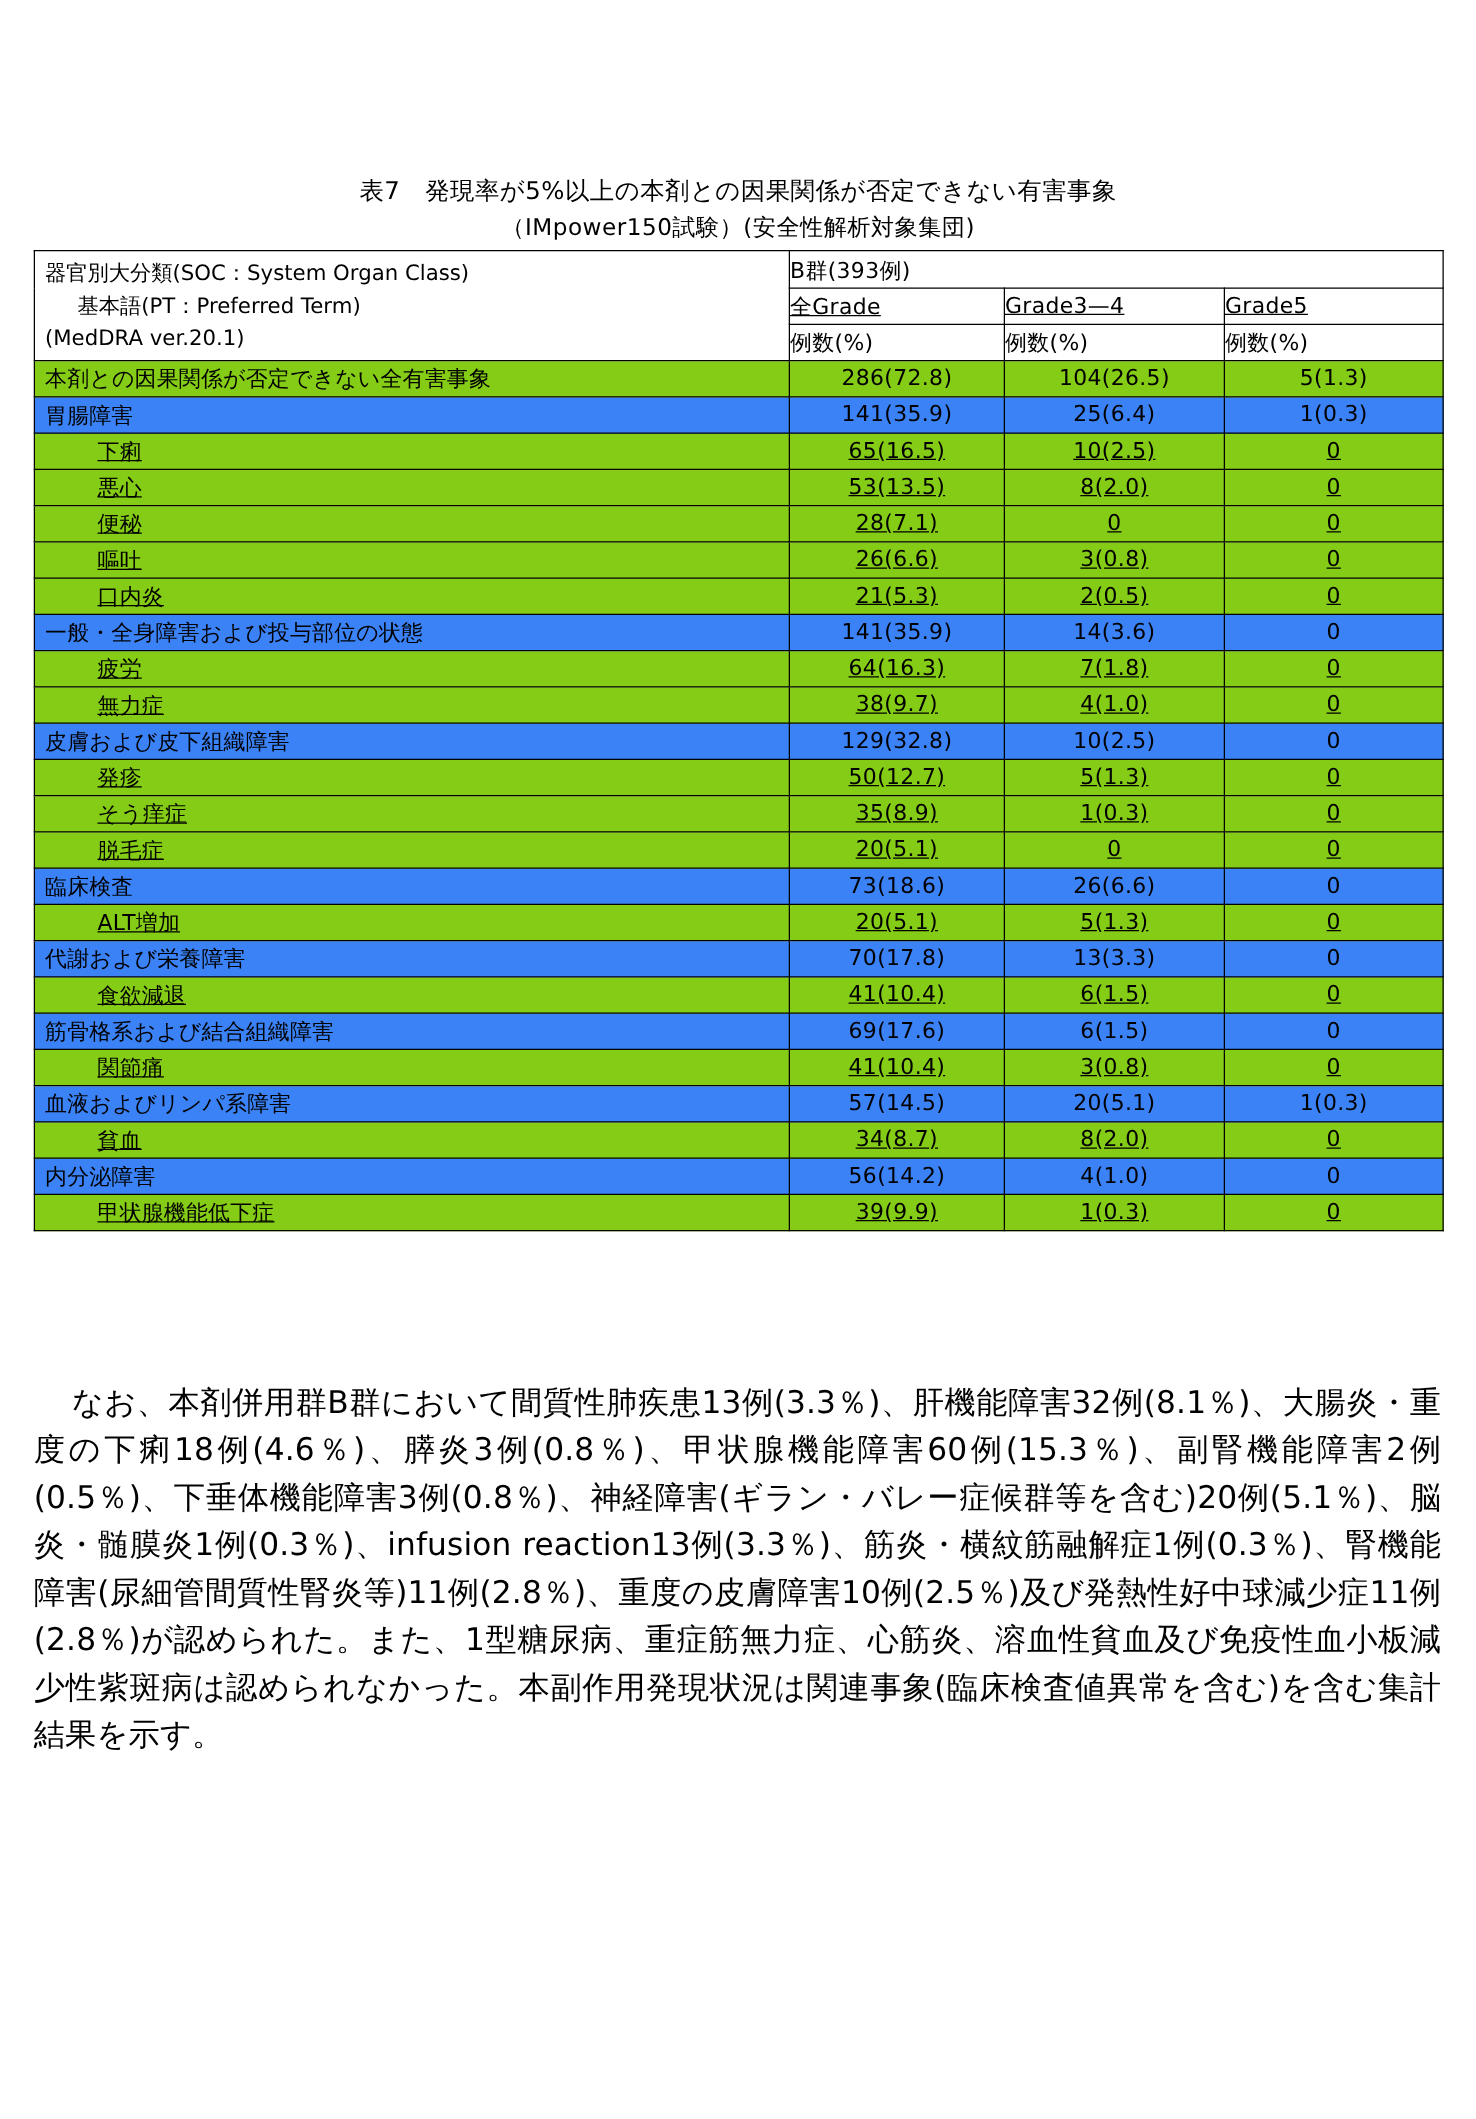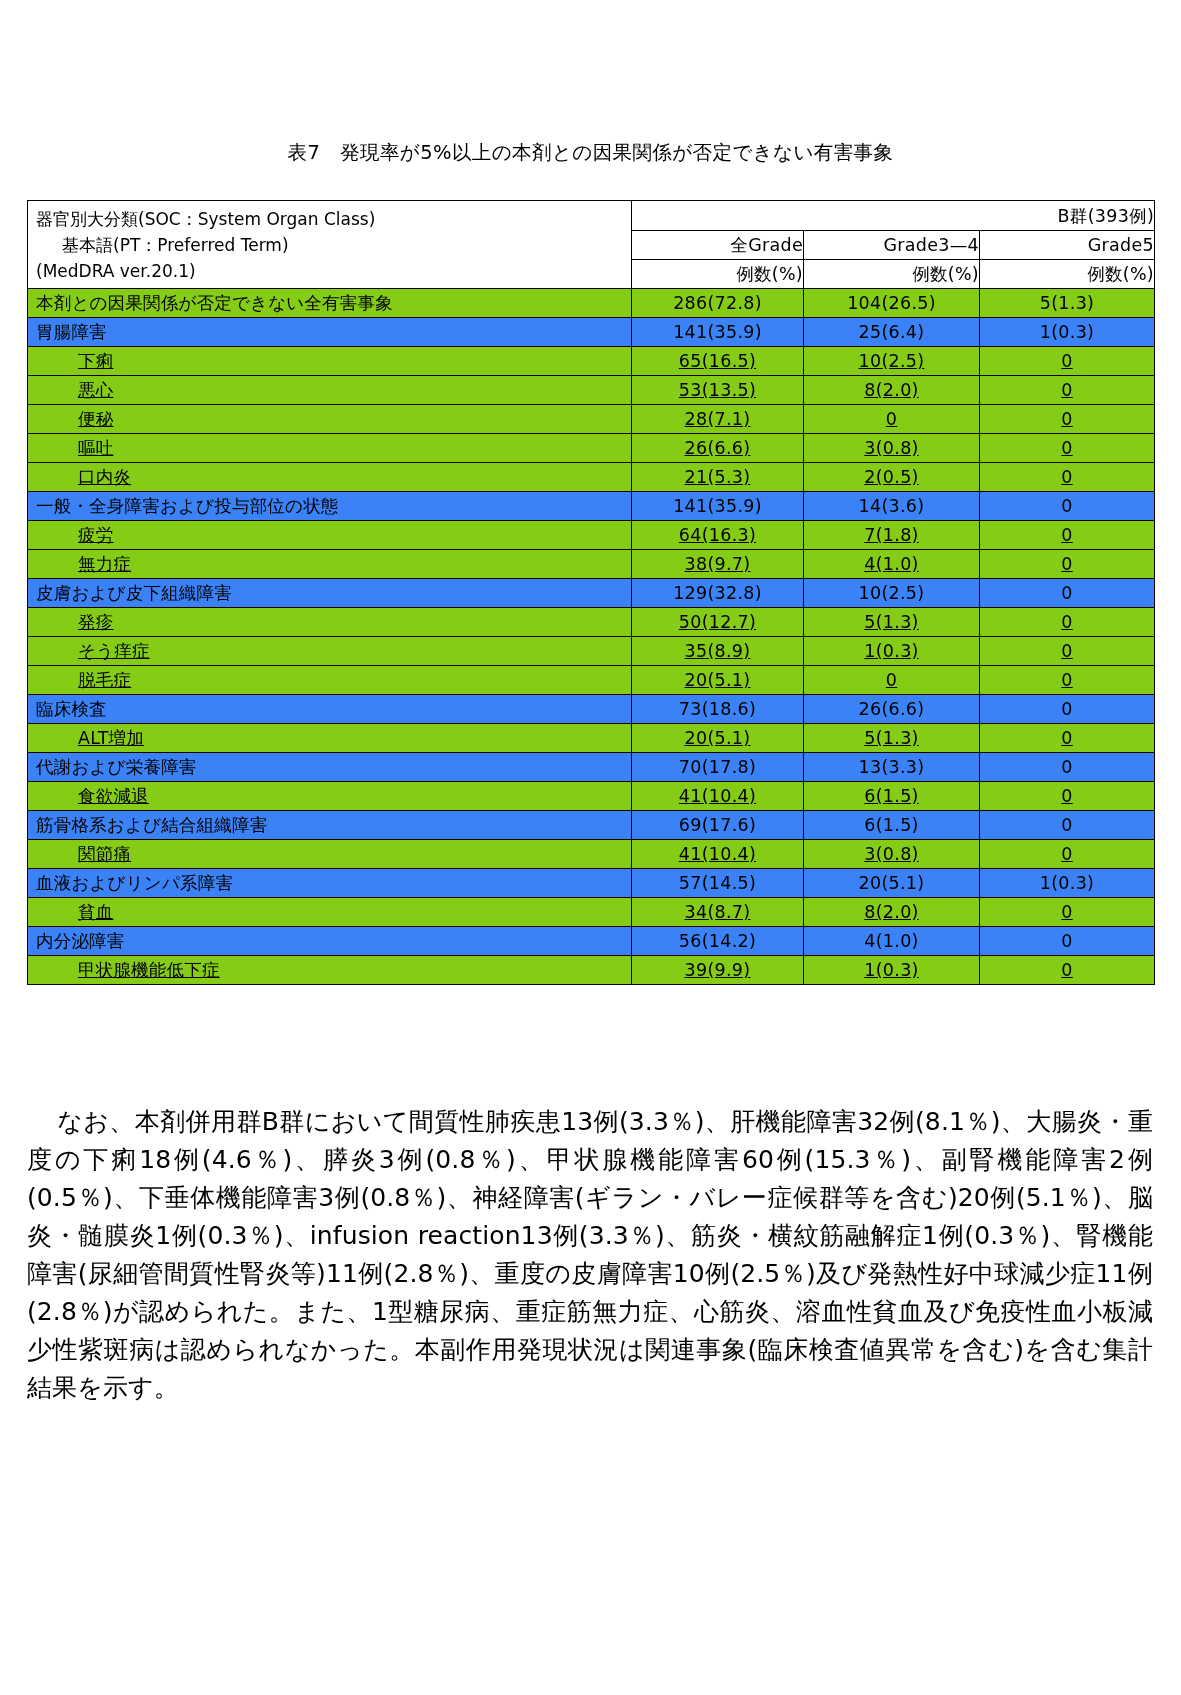--- a/index.html
+++ b/index.html
@@ -70,26 +70,26 @@
 
   .hdr-term {
     text-align: left;
     padding: 4px 0 4px 8px !important;
     line-height: 26px;
     height: 88px !important;
     font-size: 17px;
   }
   .hdr-term .l2 { padding-left: 26px; }
   .hdr-center {
-    text-align: right;
+    text-align: left;
     font-size: 17.5px;
     letter-spacing: 0.3px;
   }
   .hdr-group { height: 30px !important; }
-  .hdr-grade { height: 29px !important; }
+  .hdr-grade { height: 29px !important; text-decoration: underline; }
   .hdr-n     { height: 29px !important; }
 
   td.term {
     text-align: left;
     padding-left: 8px !important;
     white-space: nowrap;
     letter-spacing: 0.2px;
   }
   td.term.pt { padding-left: 50px !important; }
   td.num {
@@ -116,20 +116,21 @@
   #para2 { top: 1363px; }
   .indent { display: inline-block; width: 30px; }
 </style>
 </head>
 <body>
 
 <div class="page">
 
   <div class="title-block">
     <div class="title-line">表7　発現率が5%以上の本剤との因果関係が否定できない有害事象</div>
+    <div class="title-line sub">（IMpower150試験）(安全性解析対象集団)</div>
   </div>
 
   <div class="table-wrap">
     <table class="soc-table">
       <colgroup>
         <col class="col-term">
           <col class="col-all">
           <col class="col-g34">
           <col class="col-g5">
       </colgroup>

